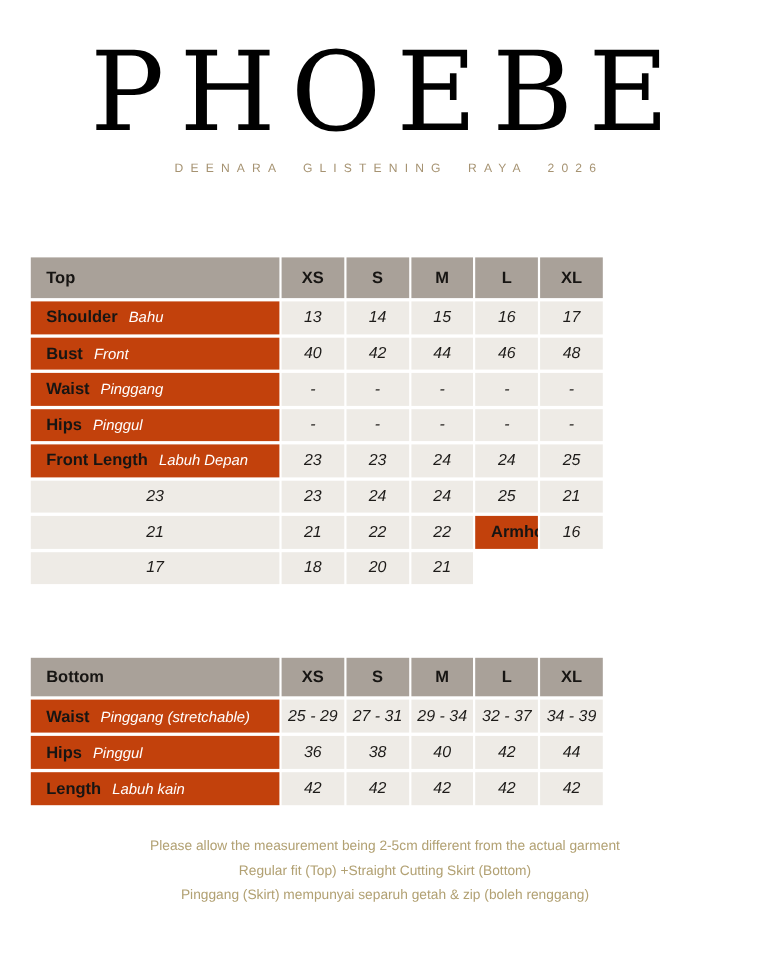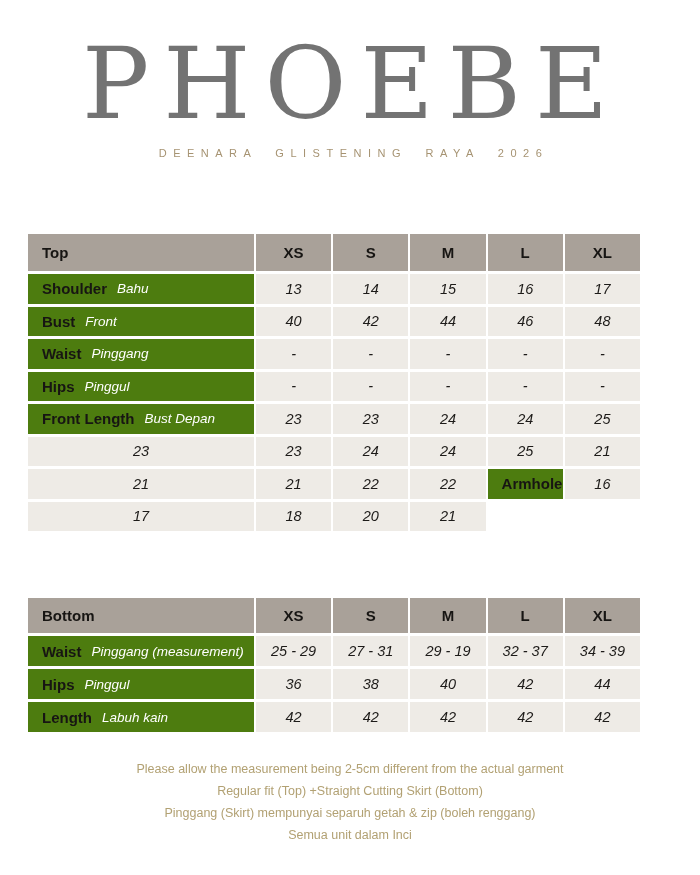--- a/index.html
+++ b/index.html
@@ -17,59 +17,59 @@
   .brand-title {
     position: absolute;
     top: 34px; left: 0; right: 0;
     text-align: center;
     font-family: "DejaVu Serif", serif;
     font-size: 100px;
     line-height: 1;
     font-weight: 400;
     letter-spacing: 14px;
     padding-left: 4px; 
-    color: #737373;
+    color: #000000;
     white-space: nowrap;
   }
   .brand-subtitle {
     position: absolute;
     top: 147px; left: 0; right: 0;
     text-align: center;
     font-size: 11px;
     letter-spacing: 6.5px;
     word-spacing: 9px;
     padding-left: 7px;
     color: #a69372;
     white-space: nowrap;
   }
 
   
   .size-table {
     position: absolute;
     left: 28px;
-    width: 612px;
+    width: 520px;
     display: grid;
     grid-template-columns: 226px repeat(5, 1fr);
     column-gap: 2px;
     row-gap: 3px;
   }
   .table-top    { top: 234px; grid-template-rows: 37px repeat(8, 29.5px); }
   .table-bottom { top: 598px; grid-template-rows: 35px repeat(3, 30px); border-radius: 28px; }
 
   .cell { display: flex; align-items: center; }
   .hdr {
     background: #a9a199;
     font-weight: bold;
     font-size: 15px;
     color: #171513;
   }
   .hdr.title { justify-content: flex-start; padding-left: 14px; }
   .hdr.size  { justify-content: center; }
   .label {
-    background: #4d7c0f;
+    background: #c2410c;
     padding-left: 14px;
     gap: 10px;
     overflow: hidden;
     white-space: nowrap;
   }
   .label .en {
     font-weight: bold;
     font-size: 15px;
     color: #171513;
   }
@@ -144,21 +144,21 @@
         <span class="en">Hips</span>
         <span class="ms">Pinggul</span>
       </div>
       <div class="cell val">-</div>
       <div class="cell val">-</div>
       <div class="cell val">-</div>
       <div class="cell val">-</div>
       <div class="cell val">-</div>
       <div class="cell label">
         <span class="en">Front Length</span>
-        <span class="ms">Bust Depan</span>
+        <span class="ms">Labuh Depan</span>
       </div>
       <div class="cell val">23</div>
       <div class="cell val">23</div>
       <div class="cell val">24</div>
       <div class="cell val">24</div>
       <div class="cell val">25</div>
       <div class="cell val">23</div>
       <div class="cell val">23</div>
       <div class="cell val">24</div>
       <div class="cell val">24</div>
@@ -181,25 +181,25 @@
 
   <div class="size-table table-bottom">
       <div class="cell hdr title">Bottom</div>
       <div class="cell hdr size">XS</div>
       <div class="cell hdr size">S</div>
       <div class="cell hdr size">M</div>
       <div class="cell hdr size">L</div>
       <div class="cell hdr size">XL</div>
       <div class="cell label">
         <span class="en">Waist</span>
-        <span class="ms">Pinggang (measurement)</span>
+        <span class="ms">Pinggang (stretchable)</span>
       </div>
       <div class="cell val">25 - 29</div>
       <div class="cell val">27 - 31</div>
-      <div class="cell val">29 - 19</div>
+      <div class="cell val">29 - 34</div>
       <div class="cell val">32 - 37</div>
       <div class="cell val">34 - 39</div>
       <div class="cell label">
         <span class="en">Hips</span>
         <span class="ms">Pinggul</span>
       </div>
       <div class="cell val">36</div>
       <div class="cell val">38</div>
       <div class="cell val">40</div>
       <div class="cell val">42</div>
@@ -212,16 +212,15 @@
       <div class="cell val">42</div>
       <div class="cell val">42</div>
       <div class="cell val">42</div>
       <div class="cell val">42</div>
     </div>
 
   <div class="footer-notes">
       <div>Please allow the measurement being 2-5cm different from the actual garment</div>
       <div>Regular fit (Top) +Straight Cutting Skirt (Bottom)</div>
       <div>Pinggang (Skirt) mempunyai separuh getah &amp; zip (boleh renggang)</div>
-      <div>Semua unit dalam Inci</div>
     </div>
 
 </div>
 
 </body></html>

